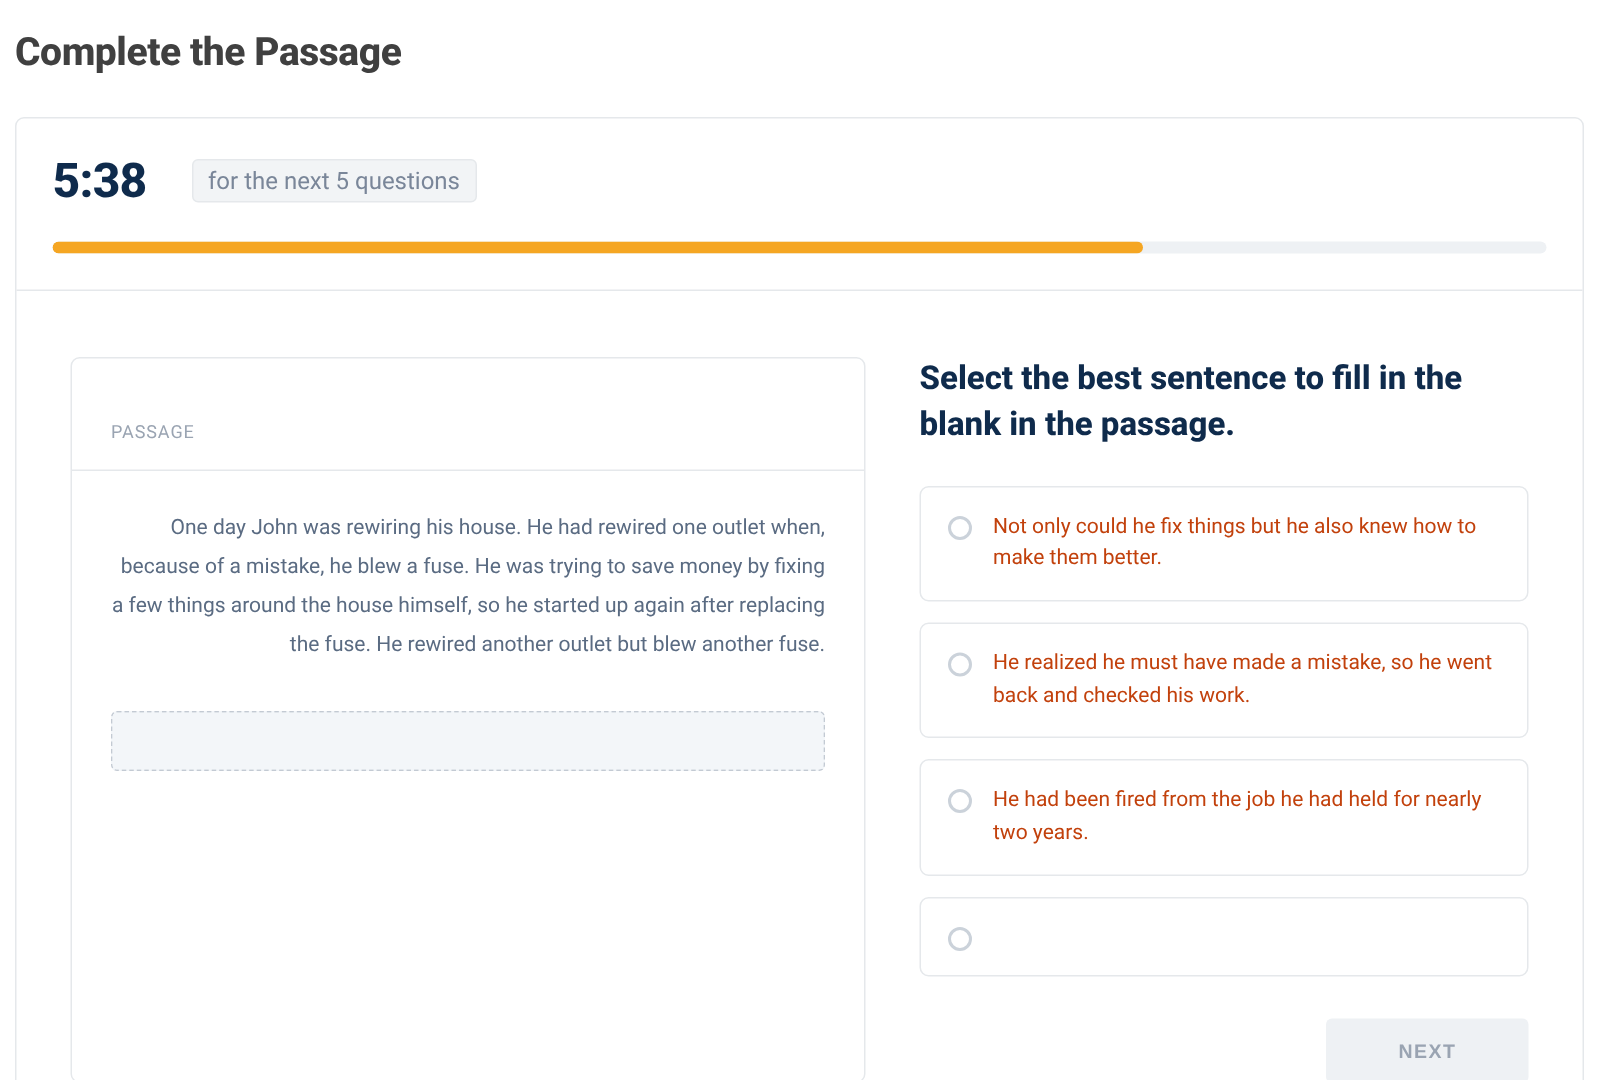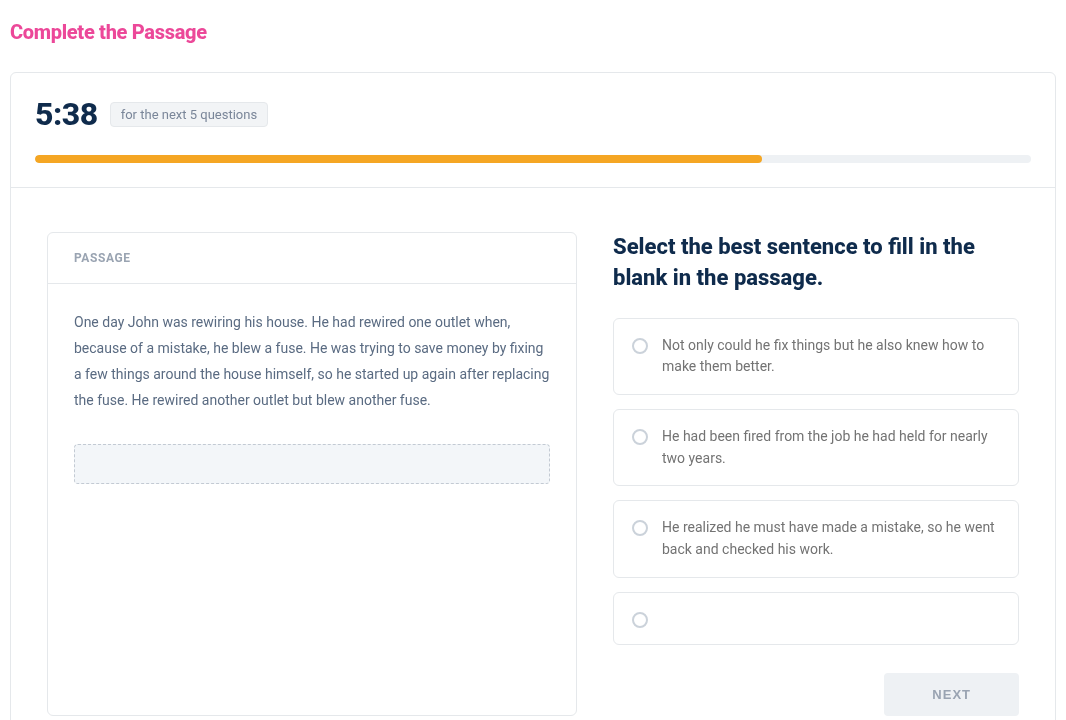--- a/index.html
+++ b/index.html
@@ -1,38 +1,38 @@
 <!DOCTYPE html>
 <html><head>
   <meta charset="utf-8">
   <style>
     * { margin: 0; padding: 0; box-sizing: border-box; }
     body { font-family: -apple-system, BlinkMacSystemFont, 'Segoe UI', Roboto, sans-serif; background: #fff; color: #1a2b45; }
     .container { padding: 20px 10px 40px; }
-    .title { font-size: 20px; font-weight: 800; color: #ec4899; margin-bottom: 28px; letter-spacing: -0.3px; }
+    .title { font-size: 26px; font-weight: 800; color: #404040; margin-bottom: 28px; letter-spacing: -0.3px; }
     .card { border: 1px solid #e5e8eb; border-radius: 6px; background: #fff; }
     .timer-section { padding: 22px 24px 0; }
-    .timer-row { display: flex; align-items: center; gap: 12px; margin-bottom: 22px; }
+    .timer-row { display: flex; align-items: center; gap: 30px; margin-bottom: 22px; }
     .timer-value { font-size: 32px; font-weight: 800; color: #0f2b4c; letter-spacing: -0.5px; }
-    .timer-hint { font-size: 13px; color: #7a8699; background: #f2f4f6; border: 1px solid #e5e8eb; border-radius: 4px; padding: 4px 10px; }
+    .timer-hint { font-size: 16px; color: #7a8699; background: #f2f4f6; border: 1px solid #e5e8eb; border-radius: 4px; padding: 4px 10px; }
     .progress-track { height: 8px; background: #eef1f4; border-radius: 5px; overflow: hidden; margin: 0 24px; }
     .progress-fill { height: 100%; background: #f5a623; width: 73%; border-radius: 5px; }
     .rule { height: 1px; background: #e5e8eb; margin-top: 24px; }
     .content { display: flex; gap: 36px; padding: 44px 36px 28px; }
     .passage { flex: 0 0 530px; border: 1px solid #e5e8eb; border-radius: 6px; min-height: 460px; }
     .passage-head { padding: 18px 26px; border-bottom: 1px solid #e5e8eb; }
-    .passage-label { font-size: 12px; font-weight: 700; letter-spacing: 0.6px; color: #9aa4b2; }
-    .passage-body { padding: 26px 26px 28px; }
+    .passage-label { font-size: 12px; font-weight: 400; letter-spacing: 0.6px; color: #9aa4b2; margin-top: 24px; }
+    .passage-body { padding: 26px 26px 28px; text-align: right; }
     .passage-text { font-size: 14px; line-height: 1.85; color: #5a6b82; }
     .blank-box { margin: 30px 0; height: 40px; background: #f3f6f9; border: 1px dashed #c3cad3; border-radius: 4px; }
     .question-col { flex: 1; }
     .question-title { font-size: 22px; font-weight: 800; color: #0f2b4c; line-height: 1.4; margin-bottom: 24px; }
     .option { border: 1px solid #e5e8eb; border-radius: 6px; padding: 16px 18px; display: flex; align-items: flex-start; gap: 14px; margin-bottom: 14px; cursor: pointer; }
     .radio { width: 16px; height: 16px; border: 2px solid #cbd2da; border-radius: 50%; margin-top: 3px; flex: none; }
-    .option-text { font-size: 14px; line-height: 1.55; color: #737373; }
+    .option-text { font-size: 14px; line-height: 1.55; color: #c2410c; }
     .footer { display: flex; justify-content: flex-end; margin-top: 28px; }
     .next-btn { background: #eef1f4; border: none; color: #9aa4b2; font-size: 13px; font-weight: 700; letter-spacing: 1px; padding: 14px 48px; border-radius: 4px; cursor: pointer; }
   </style>
 </head>
 <body>
 
 <div class="container">
   <h1 class="title">Complete the Passage</h1>
 
   <div class="card">
@@ -60,25 +60,25 @@
 
       <div class="question-col">
         <h2 class="question-title">Select the best sentence to fill in the blank in the passage.</h2>
 
         <div class="option">
           <span class="radio"></span>
           <span class="option-text">Not only could he fix things but he also knew how to make them better.</span>
         </div>
         <div class="option">
           <span class="radio"></span>
-          <span class="option-text">He had been fired from the job he had held for nearly two years.</span>
+          <span class="option-text">He realized he must have made a mistake, so he went back and checked his work.</span>
         </div>
         <div class="option">
           <span class="radio"></span>
-          <span class="option-text">He realized he must have made a mistake, so he went back and checked his work.</span>
+          <span class="option-text">He had been fired from the job he had held for nearly two years.</span>
         </div>
         <div class="option">
           <span class="radio"></span>
         </div>
 
         <div class="footer">
           <button class="next-btn">NEXT</button>
         </div>
       </div>
     </div>

